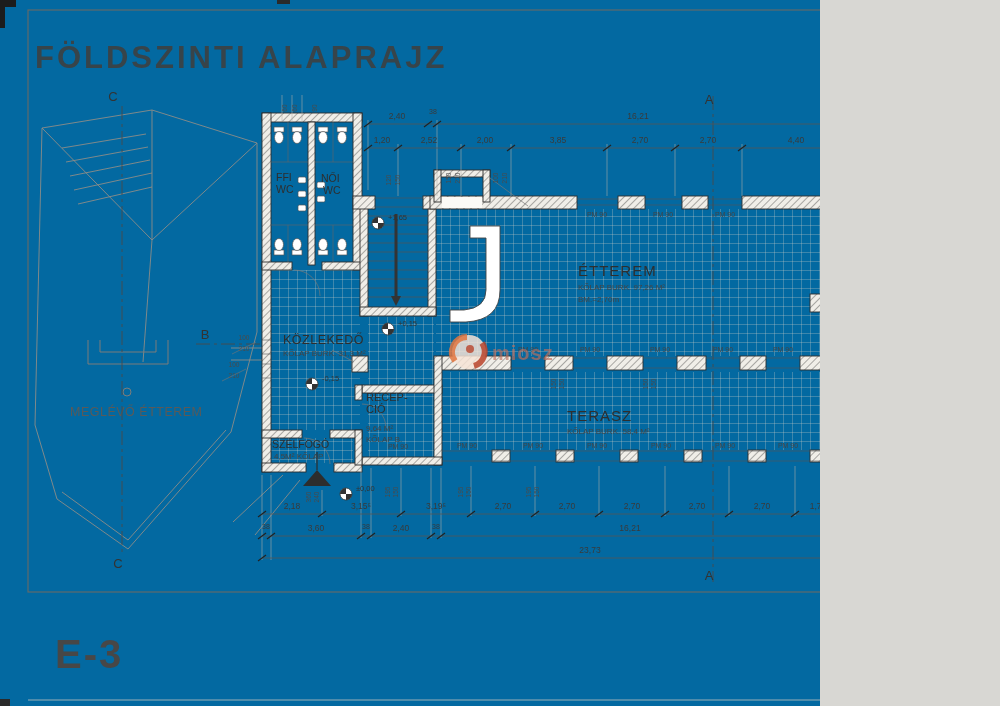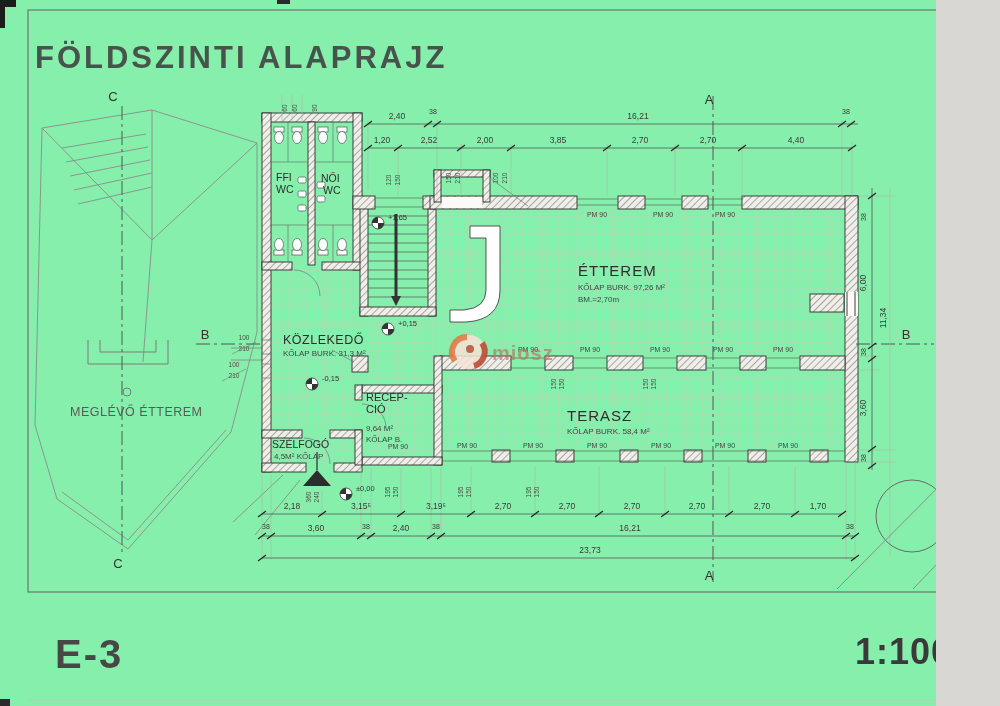--- a/index.html
+++ b/index.html
@@ -1,16 +1,16 @@
 <!DOCTYPE html>
 <html><head>
 <meta charset="utf-8">
 <style>
   html,body{margin:0;padding:0;background:#d8d7d3;}
-  .sheet{width:936px;height:706px;position:relative;background:#86efac;overflow:hidden;
+  .sheet{width:820px;height:706px;position:relative;background:#0369a1;overflow:hidden;
          font-family:"Liberation Sans",sans-serif;}
   svg{position:absolute;left:0;top:0;}
   text{fill:#3c3c3c;font-family:"Liberation Sans",sans-serif;}
   .title{font-size:31px;font-weight:bold;letter-spacing:3px;fill:#3f3f3f;opacity:.88;}
   .sheetno{font-size:40px;font-weight:bold;letter-spacing:2px;fill:#474747;}
   .scale{font-size:36px;font-weight:bold;letter-spacing:1px;fill:#3a3a3a;}
   .dim{font-size:8.5px;fill:#3a3a3a;}
   .dimsm{font-size:7px;fill:#3a3a3a;}
   .pair{font-size:6.5px;fill:#4a4a4a;}
   .pm{font-size:7px;fill:#444;}

